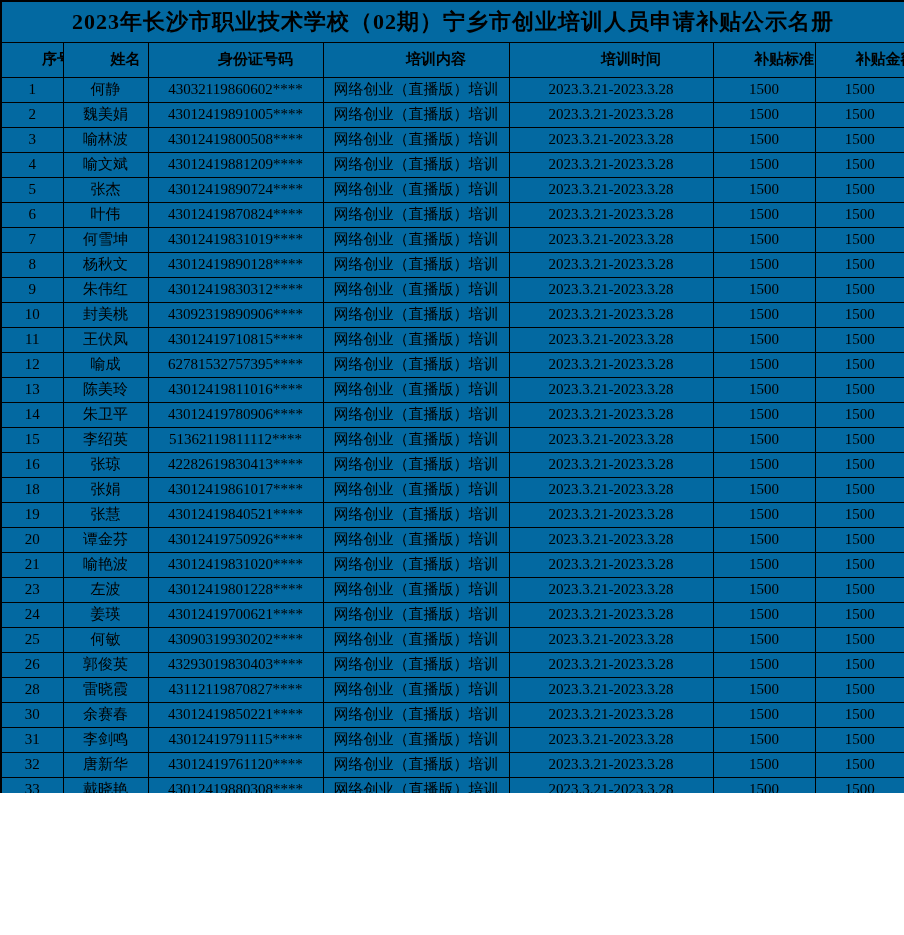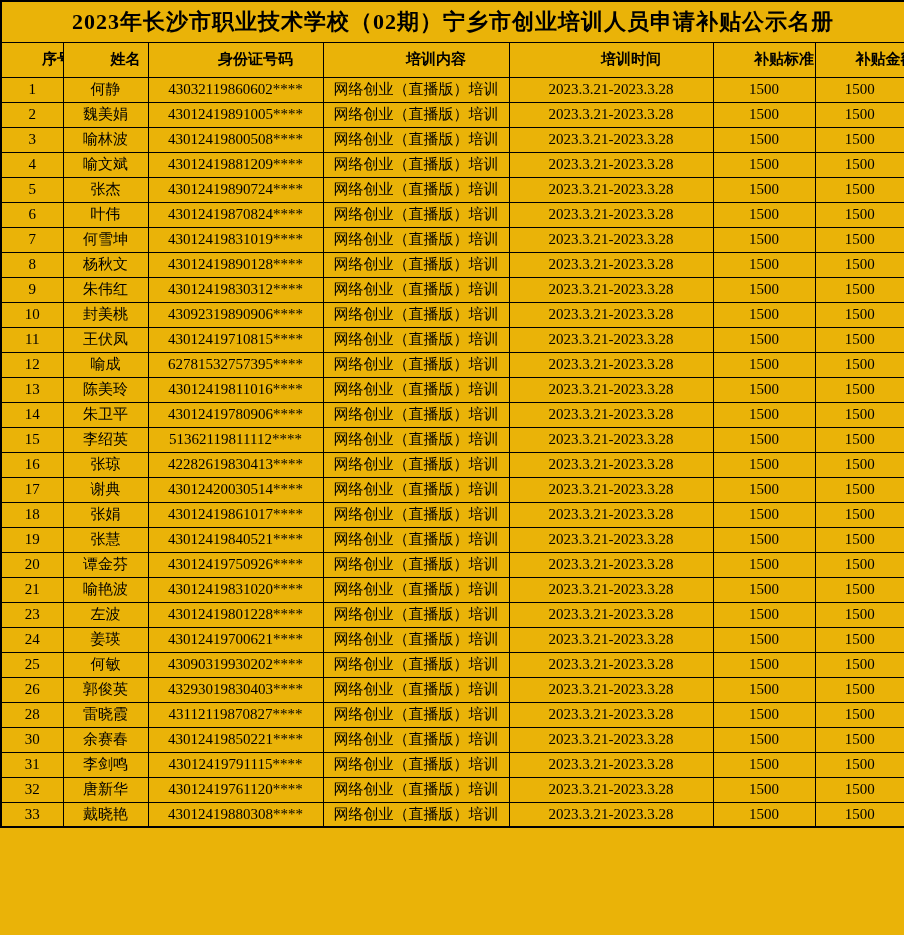--- a/index.html
+++ b/index.html
@@ -4,22 +4,22 @@
 <style>
   * { box-sizing: border-box; margin: 0; padding: 0; }
   html, body {
     width: 904px;
     background: #ffffff;
     font-family: "Liberation Serif", "DejaVu Serif", serif;
     color: #000000;
   }
   .page {
     width: 904px;
-    height: 935px;
-    background: #eab308;
+    height: 793px;
+    background: #0369a1;
     overflow: hidden;
   }
   table.roster {
     width: 904px;
     border-collapse: collapse;
     table-layout: fixed;
     border: 2px solid #000000;
   }
   table.roster th, table.roster td {
     border: 1.5px solid #000000;
@@ -213,29 +213,20 @@
         <tr>
           <td>16</td>
           <td>张琼</td>
           <td>42282619830413****</td>
           <td>网络创业（直播版）培训</td>
           <td>2023.3.21-2023.3.28</td>
           <td>1500</td>
           <td>1500</td>
         </tr>
         <tr>
-          <td>17</td>
-          <td>谢典</td>
-          <td>43012420030514****</td>
-          <td>网络创业（直播版）培训</td>
-          <td>2023.3.21-2023.3.28</td>
-          <td>1500</td>
-          <td>1500</td>
-        </tr>
-        <tr>
           <td>18</td>
           <td>张娟</td>
           <td>43012419861017****</td>
           <td>网络创业（直播版）培训</td>
           <td>2023.3.21-2023.3.28</td>
           <td>1500</td>
           <td>1500</td>
         </tr>
         <tr>
           <td>19</td>

